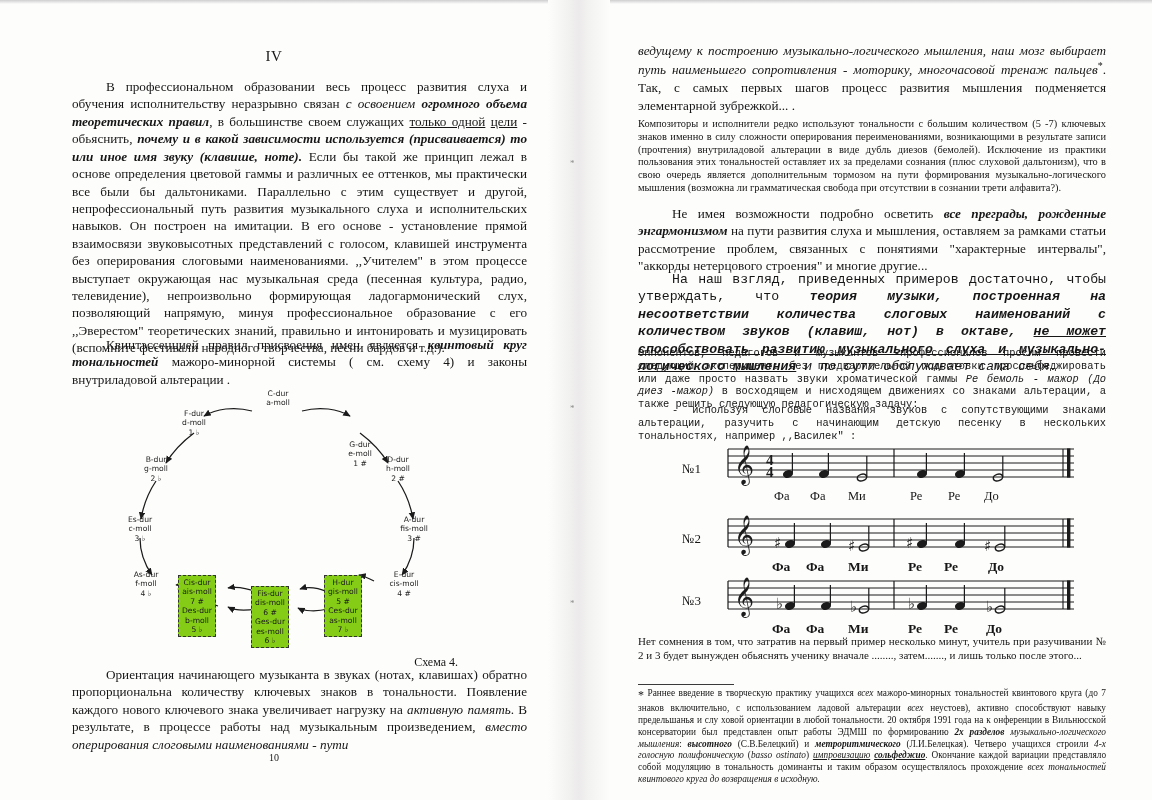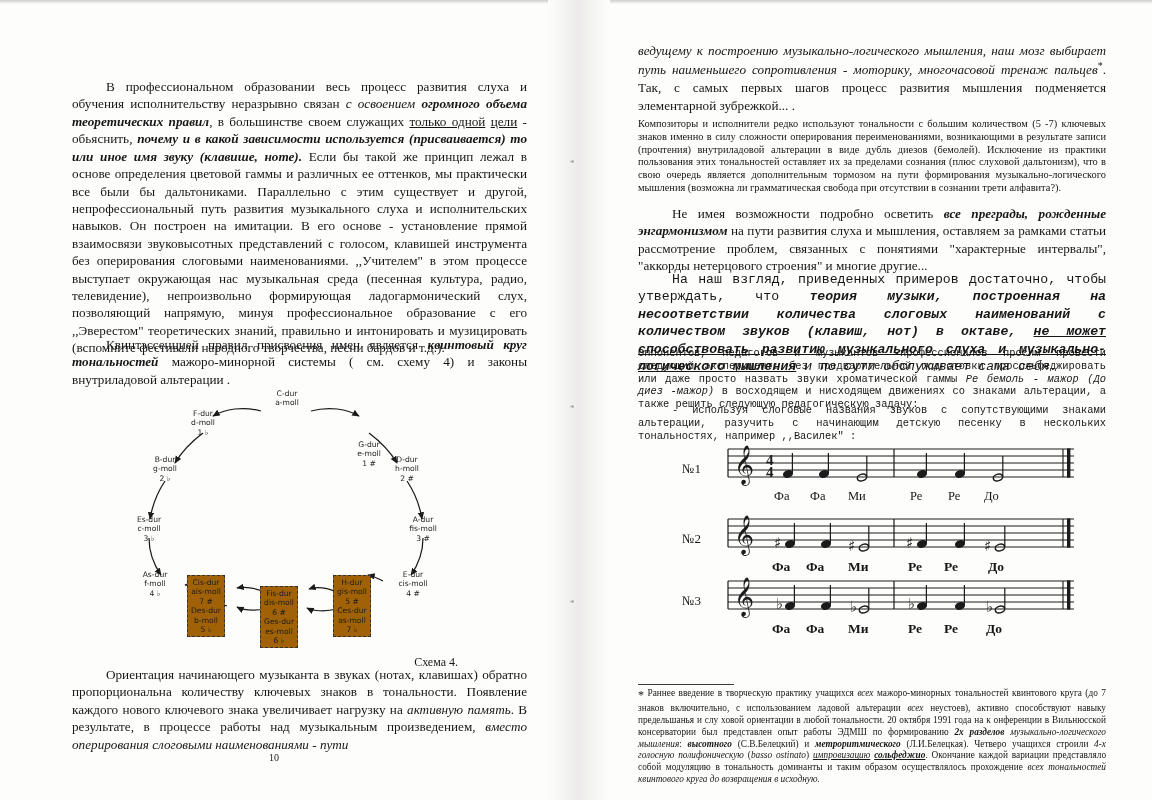--- a/index.html
+++ b/index.html
@@ -79,21 +79,21 @@
     left: 0; right: 0;
     text-align: center;
     font-size: 10px;
   }
   .pn-left  { top: 752px; }
   .pn-right { top: 757px; }
 
   
   .scheme {
     position: absolute;
-    left: 115px;
+    left: 106px;
     top: 395px;
     width: 340px;
     height: 250px;
   }
   .scheme svg { display: block; }
   .node {
     position: absolute;
     text-align: center;
     font-family: "DejaVu Sans", "Liberation Sans", sans-serif;
     font-size: 7.6px;
@@ -104,21 +104,21 @@
   .node-box {
     position: absolute;
     text-align: center;
     font-family: "DejaVu Sans", "Liberation Sans", sans-serif;
     font-size: 7.6px;
     line-height: 1.24;
     color: #1b1b1b;
     border: 1px dashed #333;
     padding: 2px 3px;
     white-space: nowrap;
-    background: #a16207;
+    background: #84cc16;
   }
   .scheme-caption {
     position: absolute;
     left: 118px;
     top: 655px;
     width: 340px;
     text-align: right;
     font-size: 12px;
   }
 
@@ -179,20 +179,21 @@
 <div id="page">
 
   <div class="scan-edge-top"></div>
   <div class="gutter"></div>
   <div class="gutter-mark" style="top:160px">*</div>
   <div class="gutter-mark" style="top:405px">*</div>
   <div class="gutter-mark" style="top:600px">*</div>
 
   <div class="page-col page-left">
 
+    <div class="roman-head">IV</div>
 
     <div class="body-block blk-l1 indent">В профессиональном образовании весь процесс  развития слуха и обучения исполнительству неразрывно связан <i class="ital">с освоением</i> <b class="bi">огромного объема теоретических правил</b>, в большинстве своем служащих <u class="ul">только одной</u> <u class="ul">цели</u> - обьяснить, <b class="bi">почему и в какой зависимости используется (присваивается) то или иное имя звуку (клавише, ноте).</b> Если бы такой же принцип лежал в основе определения цветовой гаммы и различных ее оттенков, мы практически все были бы дальтониками. Параллельно с этим существует и другой, непрофессиональный  путь развития музыкального слуха и исполнительских навыков. Он построен на имитации. В его основе - установление прямой взаимосвязи звуковысотных представлений с голосом, клавишей  инструмента без оперирования слоговыми наименованиями. ,,Учителем" в этом процессе выступает окружающая нас музыкальная среда (песенная культура, радио, телевидение), непроизвольно формирующая ладогармонический слух, позволяющий напрямую, минуя профессиональное образование с его ,,Эверестом" теоретических знаний, правильно и интонировать и музицировать (вспомните фестивали народного творчества, песни бардов и т.д.).</div>
 
     <div class="body-block blk-l2 indent">Квинтэссенцией правил присвоения имен является <b class="bi">квинтовый круг тональностей</b> мажоро-минорной системы ( см. схему 4)  и законы внутриладовой альтерации .</div>
 
     <div class="scheme">
       <svg width="340" height="250" viewBox="0 0 340 250">
         <defs>
           <marker id="ah" markerWidth="7" markerHeight="7" refX="5.4" refY="2.6" orient="auto">
             <path d="M0,0 L6,2.6 L0,5.2 z" fill="#1b1b1b"></path>
@@ -467,20 +468,21 @@
       <div class="syllables">
         <span class="syl syl-bold" style="left:46px;">Фа</span>
         <span class="syl syl-bold" style="left:80px;">Фа</span>
         <span class="syl syl-bold" style="left:122px;">Ми</span>
         <span class="syl syl-bold" style="left:182px;">Ре</span>
         <span class="syl syl-bold" style="left:218px;">Ре</span>
         <span class="syl syl-bold" style="left:260px;">До</span>
       </div>
     </div>
 
+    <div class="body-block blk-r4 small-run" style="font-size:11px; top:635px;">Нет сомнения в том, что затратив на первый пример несколько минут, учитель при разучивании  № 2 и 3   будет вынужден обьяснять ученику вначале ........, затем......., и лишь только после этого...</div>
 
     <div class="footnote-rule"></div>
 
     <div class="footnote">
       <span class="fn-star">*</span>
       <span>Раннее введение в творческую практику учащихся  <i class="ital">всех</i> мажоро-минорных тональностей  квинтового круга (до 7 знаков включительно, с использованием ладовой альтерации <i class="ital">всех</i>  неустоев), активно способствуют навыку предельшанья и слу ховой ориентации в любой тональности. 20 октября  1991 года на к онференции в Вильнюсской консерватории был представлен опыт работы ЭДМШ по формированию  <b class="bi">2х разделов</b> <i class="ital">музыкально-логического мышления</i>: <b class="bi">высотного</b> (С.В.Белецкий) и <b class="bi">метроритмического</b> (Л.И.Белецкая). Четверо учащихся строили <i class="ital">4-х голосную полифоническую</i> (<i class="ital">basso ostinato</i>) <u class="ul"><i class="ital">импровизацию</i></u> <b class="bi"><u class="ul">сольфеджио</u></b>. Окончание каждой вариации представляло собой модуляцию в тональность доминанты и таким образом осуществлялось прохождение <i class="ital">всех тональностей квинтового круга до возвращения в исходную.</i></span>
     </div>
 
   </div>
 

